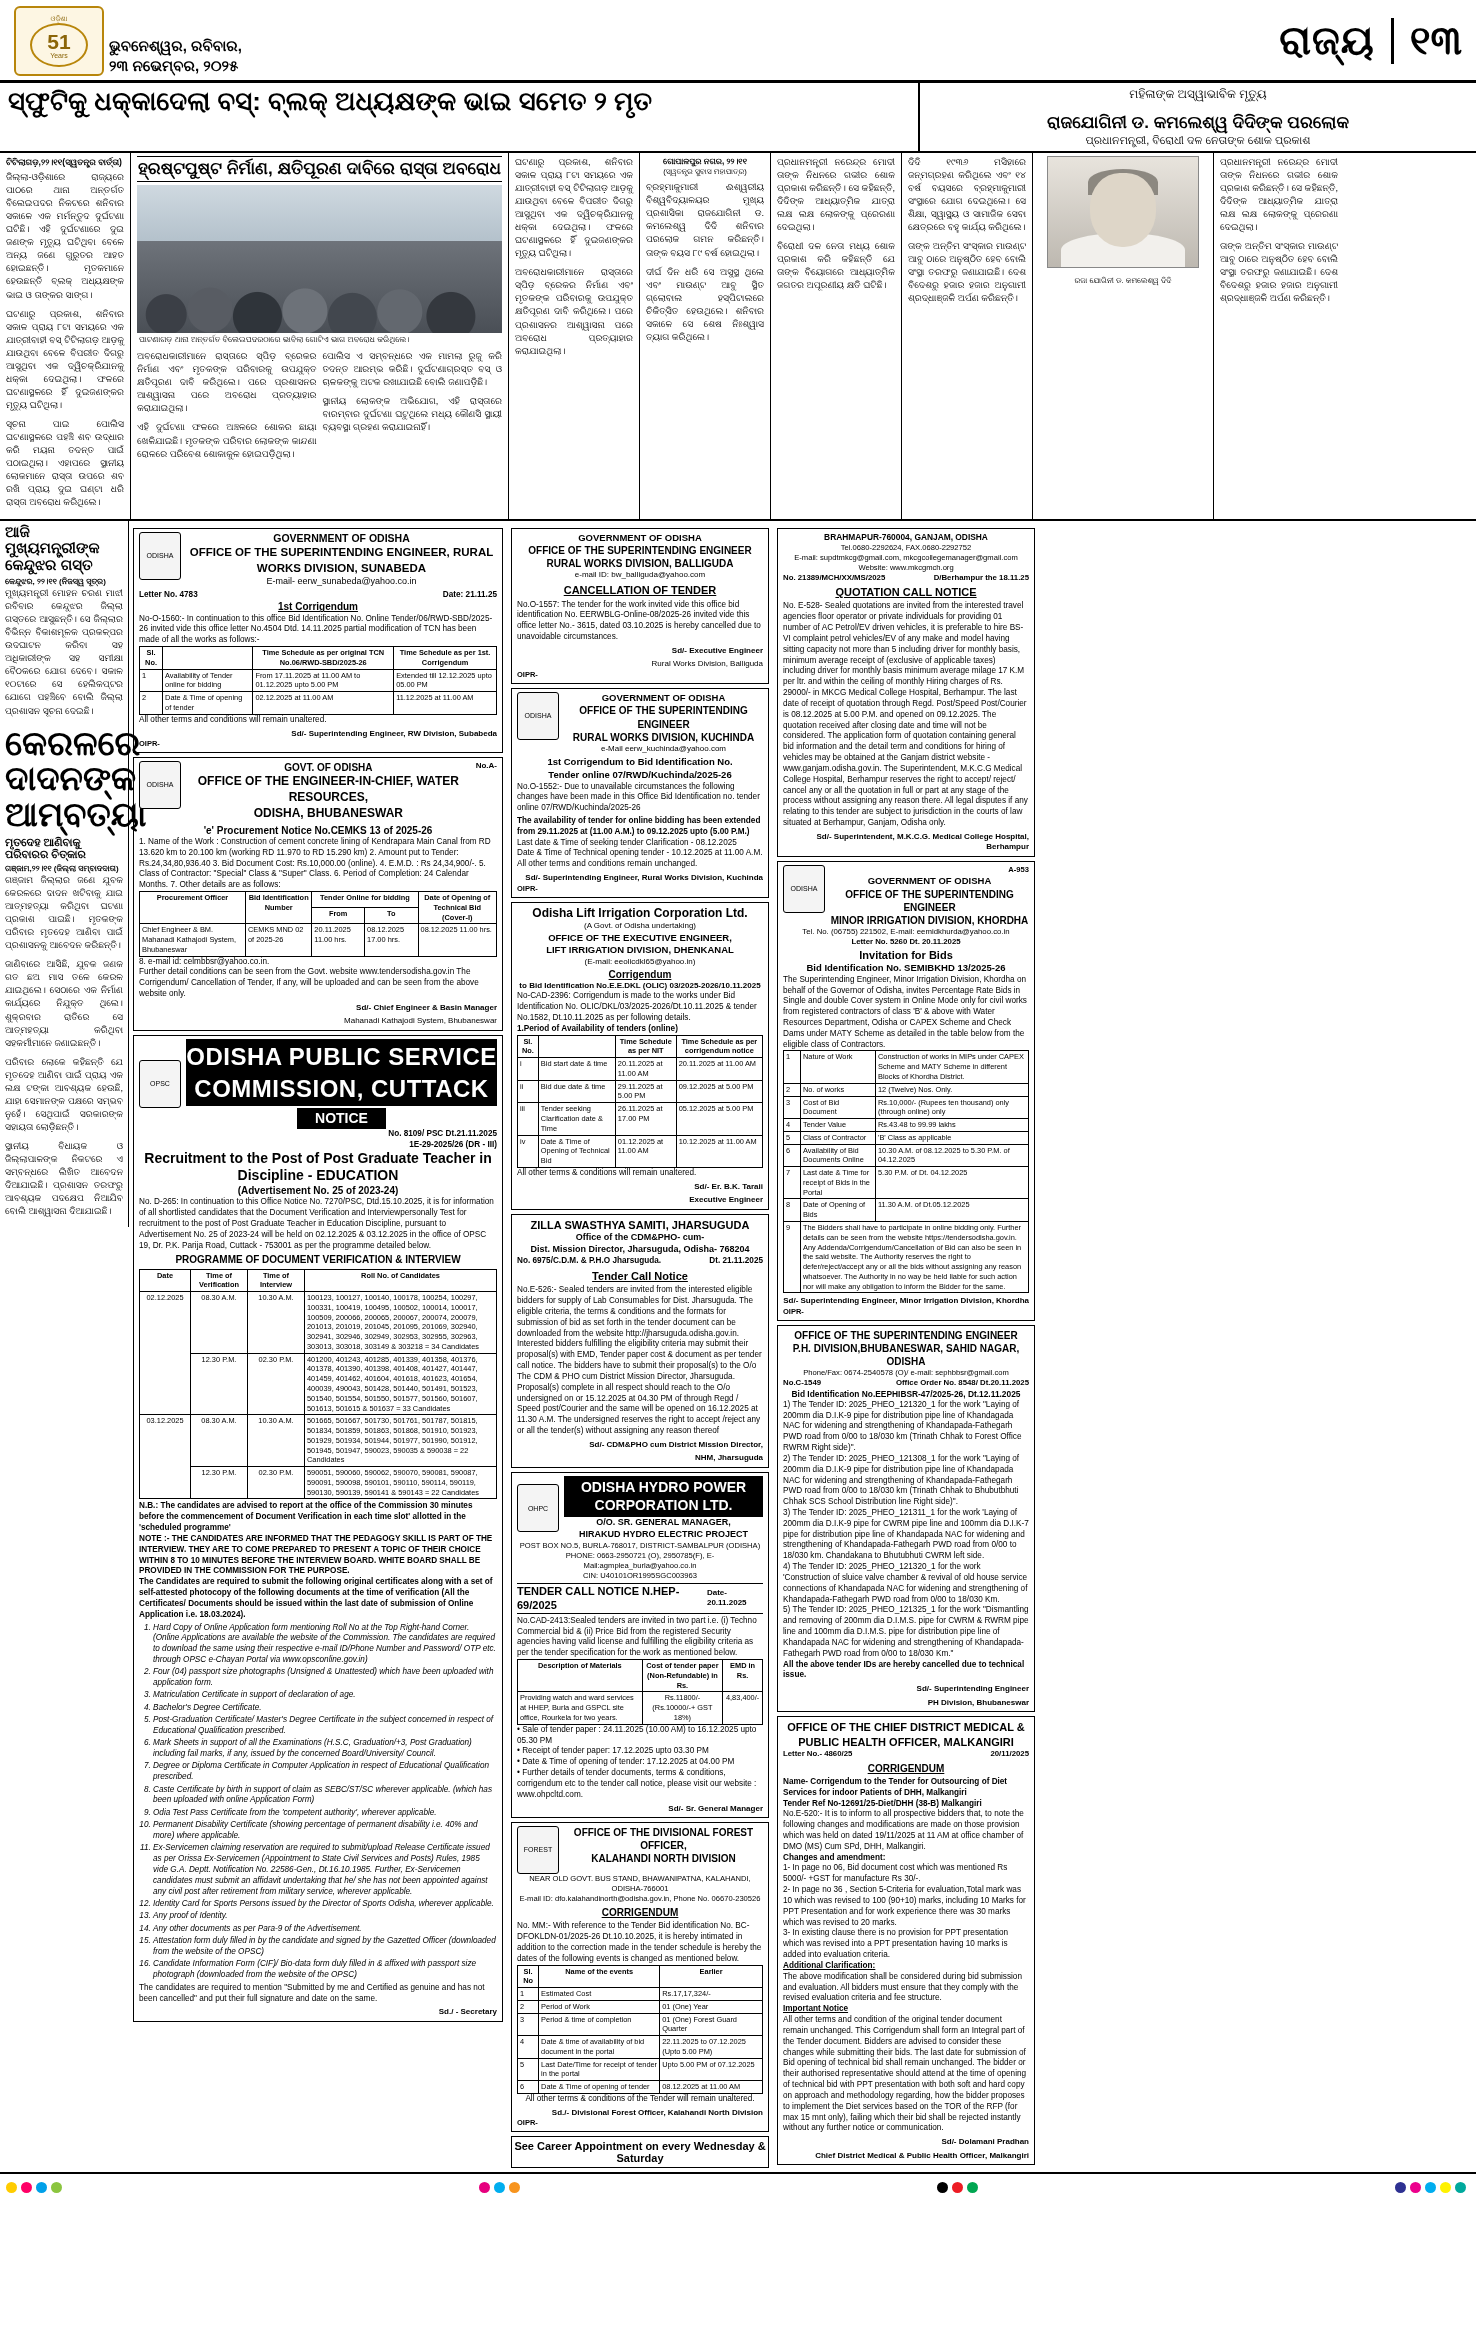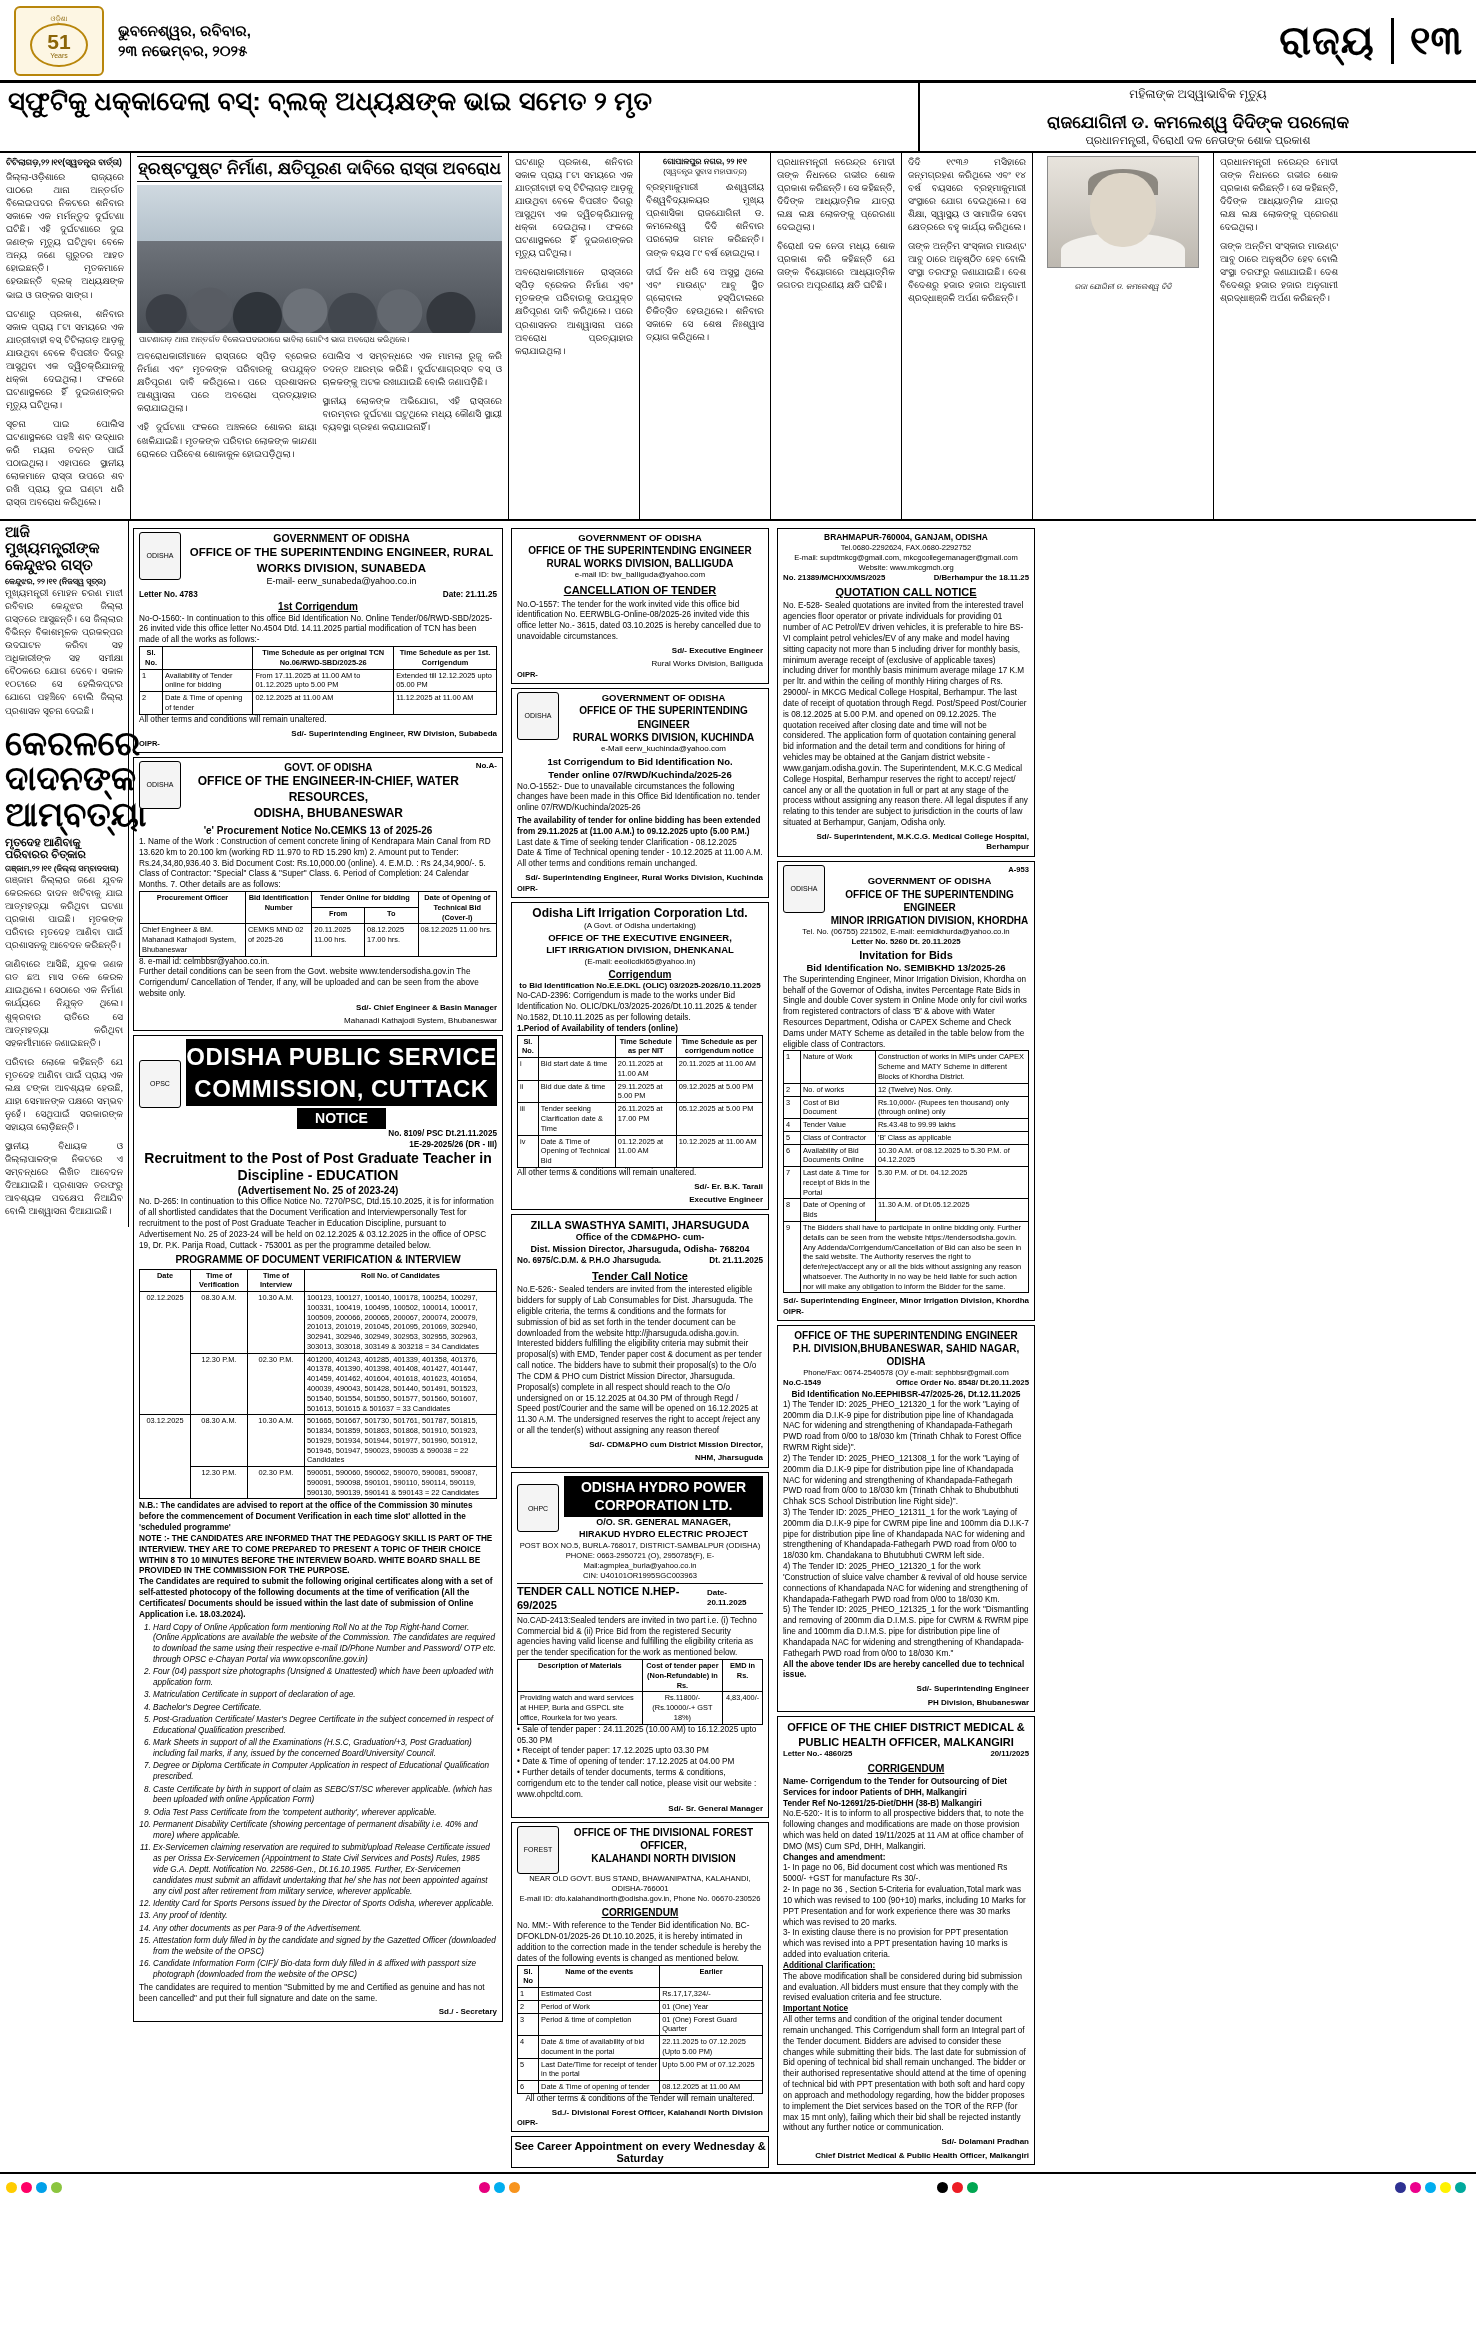--- a/index.html
+++ b/index.html
@@ -1,20 +1,20 @@
 <!DOCTYPE html>
 <html><head>
 <meta charset="utf-8">
 <style>
   html,body{margin:0;padding:0;background:#fff;}
   body{width:1476px;font-family:"Liberation Sans", sans-serif;color:#000;}
   .page{width:1476px;position:relative;background:#fff;}
   
   .masthead{display:flex;align-items:center;justify-content:space-between;padding:6px 14px 4px 14px;border-bottom:3px solid #000;}
-  .mast-left{display:flex;align-items:center;gap:14px;}
+  .mast-left{display:flex;align-items:flex-end;gap:5px;}
   .logo-badge{width:86px;height:66px;border:2px solid #b8860b;border-radius:6px;display:flex;flex-direction:column;align-items:center;justify-content:center;background:#fdf6e3;}
   .logo-badge .ring{width:54px;height:40px;border:2px solid #b8860b;border-radius:50%;display:flex;flex-direction:column;align-items:center;justify-content:center;}
   .logo-badge .num{font-size:21px;font-weight:bold;color:#8b6508;line-height:1;}
   .logo-badge .yrs{font-size:7px;color:#8b6508;}
   .logo-badge .top{font-size:7px;color:#8b6508;}
   .mast-date{font-size:15px;line-height:1.35;font-weight:bold;}
   .mast-right{display:flex;align-items:center;gap:16px;}
   .mast-title{font-size:40px;font-weight:bold;letter-spacing:1px;}
   .mast-page{font-size:40px;font-weight:bold;border-left:3px solid #000;padding-left:16px;}
   
@@ -163,21 +163,21 @@
       <p>ତାଙ୍କ ଅନ୍ତିମ ସଂସ୍କାର ମାଉଣ୍ଟ ଆବୁ ଠାରେ ଅନୁଷ୍ଠିତ ହେବ ବୋଲି ସଂସ୍ଥା ତରଫରୁ ଜଣାଯାଇଛି। ଦେଶ ବିଦେଶରୁ ହଜାର ହଜାର ଅନୁଗାମୀ ଶ୍ରଦ୍ଧାଞ୍ଜଳି ଅର୍ପଣ କରିଛନ୍ତି।</p>
     </div>
     <div class="divider"></div>
 
     <div class="col" style="width:168px;">
       <div class="obit-photo">
         <div class="body"></div>
         <div class="hair"></div>
         <div class="face"></div>
       </div>
-      <div class="center" style="font-size:7.6px;margin-top:14px;font-style:italic;">ରଜା ଯୋଗିନୀ ଡ. କମଲେଶ୍ୱ ଦିଦି</div>
+      <div class="center" style="font-size:7.6px;margin-top:8px;">ରଜା ଯୋଗିନୀ ଡ. କମଲେଶ୍ୱ ଦିଦି</div>
       <p style="margin-top:4px;"></p>
     </div>
     <div class="divider"></div>
     <div class="col" style="width:118px;">
       <p>ପ୍ରଧାନମନ୍ତ୍ରୀ ନରେନ୍ଦ୍ର ମୋଦୀ ତାଙ୍କ ନିଧନରେ ଗଭୀର ଶୋକ ପ୍ରକାଶ କରିଛନ୍ତି। ସେ କହିଛନ୍ତି, ଦିଦିଙ୍କ ଆଧ୍ୟାତ୍ମିକ ଯାତ୍ରା ଲକ୍ଷ ଲକ୍ଷ ଲୋକଙ୍କୁ ପ୍ରେରଣା ଦେଇଥିଲା।</p>
       <p>ତାଙ୍କ ଅନ୍ତିମ ସଂସ୍କାର ମାଉଣ୍ଟ ଆବୁ ଠାରେ ଅନୁଷ୍ଠିତ ହେବ ବୋଲି ସଂସ୍ଥା ତରଫରୁ ଜଣାଯାଇଛି। ଦେଶ ବିଦେଶରୁ ହଜାର ହଜାର ଅନୁଗାମୀ ଶ୍ରଦ୍ଧାଞ୍ଜଳି ଅର୍ପଣ କରିଛନ୍ତି।</p>
     </div>
   </div>
 
   <div style="display:flex;align-items:flex-start;">

